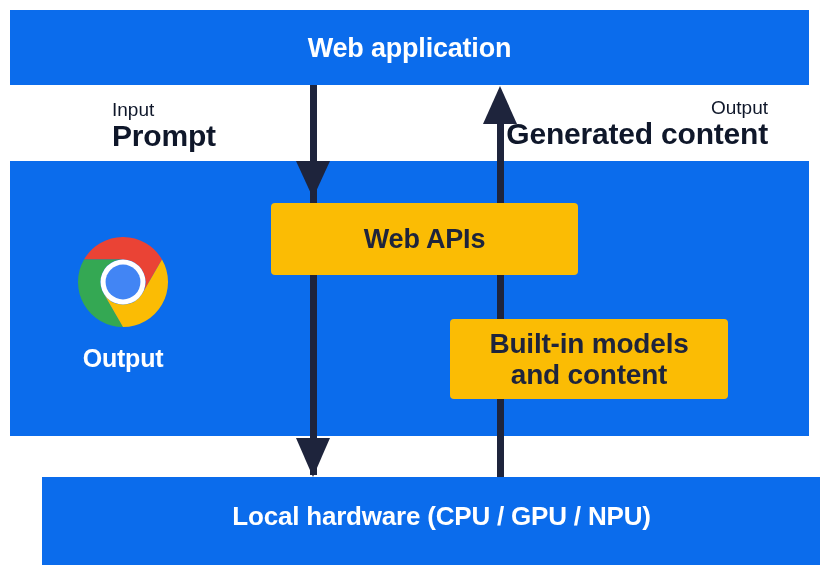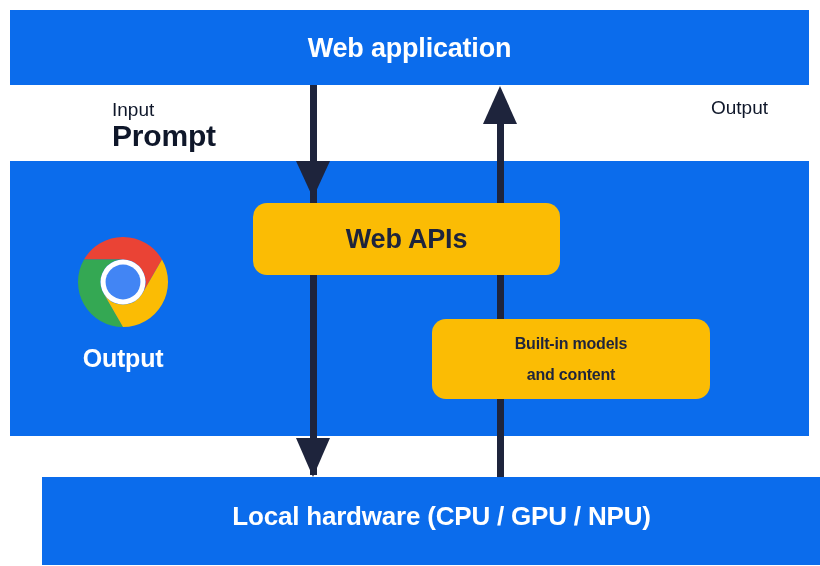--- a/index.html
+++ b/index.html
@@ -54,31 +54,32 @@
     position: absolute;
     background: #FBBC04;
     z-index: 3;
     display: flex;
     align-items: center;
     justify-content: center;
     text-align: center;
     color: #1E243C;
     font-weight: 700;
     letter-spacing: -0.2px;
-    border-radius: 14px;
+    border-radius: 4px;
+    margin-left: 18px;
   }
   .box-web-apis {
     left: 253px; top: 203px;
     width: 307px; height: 72px;
     font-size: 27px;
   }
   .box-builtin {
     left: 432px; top: 319px;
     width: 278px; height: 80px;
-    font-size: 16px;
+    font-size: 28px;
     line-height: 31px;
     flex-direction: column;
   }
 
   .chrome-icon {
     position: absolute;
     left: 78px; top: 237px;
     width: 90px; height: 90px;
     z-index: 3;
   }
@@ -109,20 +110,21 @@
     <div class="bar-label">Local hardware (CPU / GPU / NPU)</div>
   </div>
 
   <div class="annotation annotation-input">
     <div class="caption">Input</div>
     <div class="value">Prompt</div>
   </div>
 
   <div class="annotation annotation-output">
     <div class="caption">Output</div>
+    <div class="value">Generated content</div>
   </div>
 
   <svg class="arrow-layer" viewBox="0 0 820 566">
 
     <rect x="310" y="85" width="7" height="390" fill="#1E243C"></rect>
     <polygon points="296,161 330,161 313,198" fill="#1E243C"></polygon>
     <polygon points="296,438 330,438 313,477" fill="#1E243C"></polygon>
 
     <rect x="497" y="122" width="7" height="355" fill="#1E243C"></rect>
     <polygon points="483,124 517,124 500,86" fill="#1E243C"></polygon>

